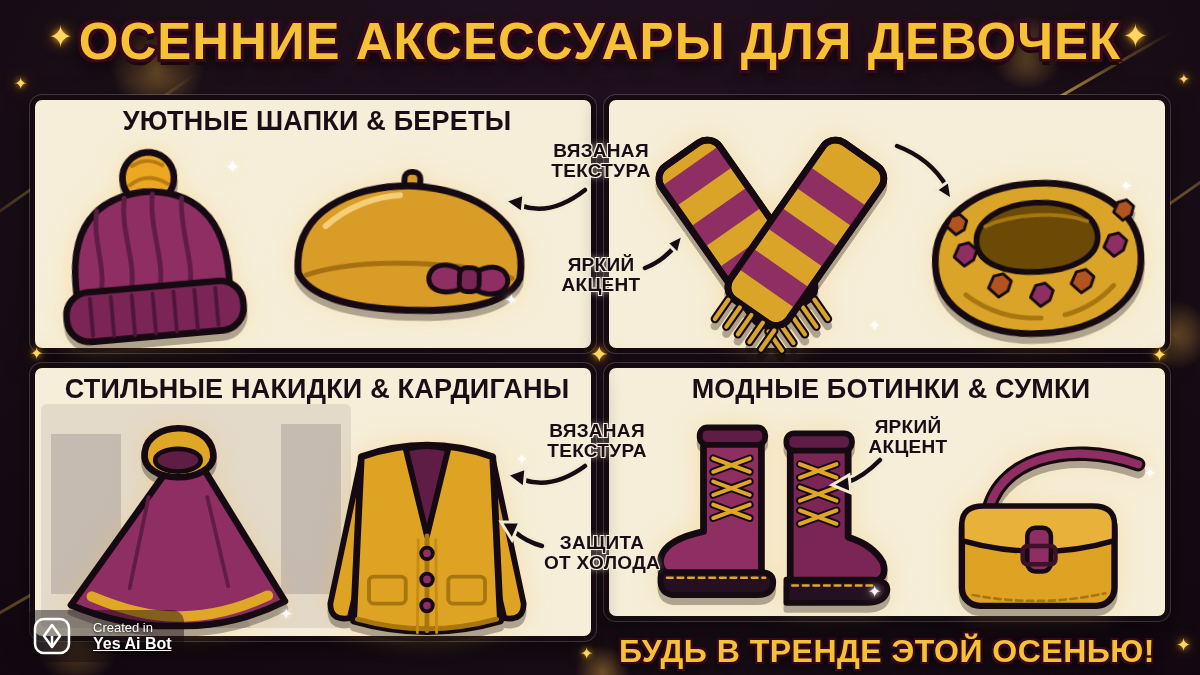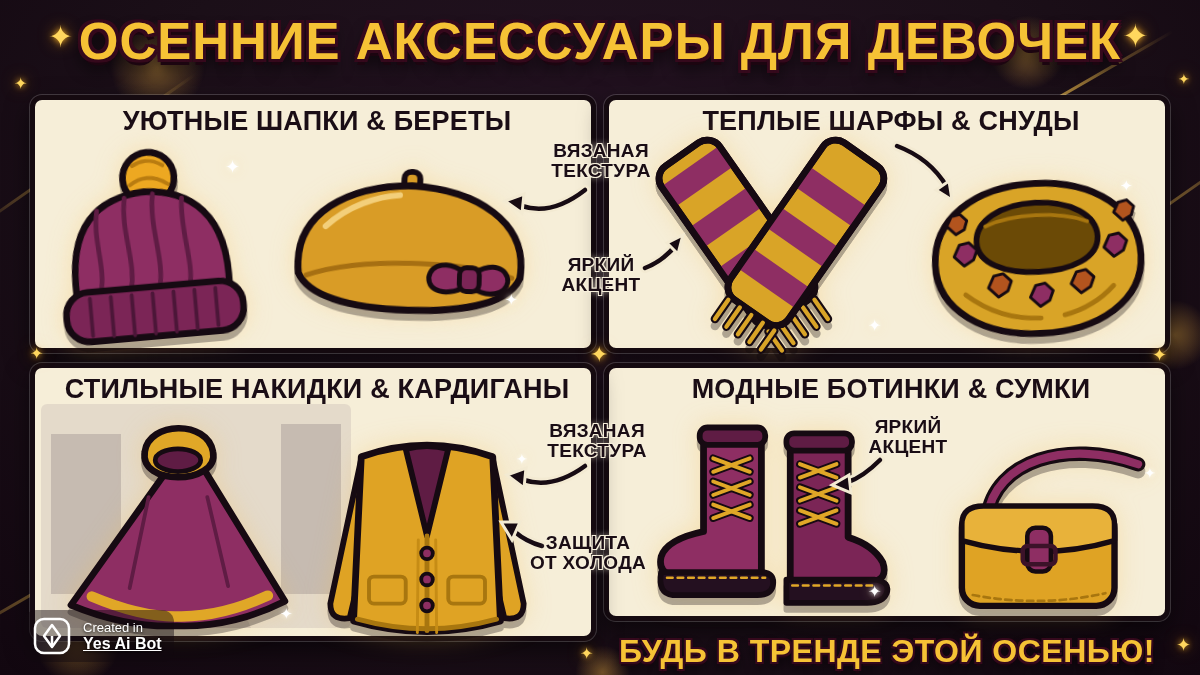--- a/index.html
+++ b/index.html
@@ -33,21 +33,21 @@
   .street{position:absolute;left:6px;top:36px;width:310px;height:224px;opacity:.45;z-index:0;border-radius:6px;}
   
   .ann{position:absolute;z-index:7;text-align:center;font-weight:bold;font-size:19px;line-height:1.07;
     color:#1a0d15;letter-spacing:.3px;
     text-shadow:-1px -1px 0 #f6efdb,1px -1px 0 #f6efdb,-1px 1px 0 #f6efdb,1px 1px 0 #f6efdb,0 0 7px #f6efdb;}
   .arrows{position:absolute;left:0;top:0;width:1200px;height:675px;z-index:6;pointer-events:none;}
   
   .banner{position:absolute;left:604px;top:633px;width:566px;margin:0;text-align:center;z-index:3;
     font-size:32px;font-weight:bold;color:#f6c235;letter-spacing:.5px;
     text-shadow:-2px -2px 0 #35091c,2px -2px 0 #35091c,-2px 2px 0 #35091c,2px 2px 0 #35091c,0 4px 0 #1c0510,0 7px 12px rgba(0,0,0,.8);}
-  .watermark{position:absolute;left:24px;top:610px;z-index:8;display:flex;align-items:center;gap:11px;
+  .watermark{position:absolute;left:24px;top:610px;z-index:8;display:flex;align-items:center;gap:21px;
     background:rgba(18,8,16,.45);border-radius:12px;padding:6px 12px 6px 8px;}
   .wm-text{color:#ffffff;text-shadow:0 1px 3px rgba(0,0,0,.8);}
   .wm-line1{font-size:13px;font-weight:400;}
   .wm-line2{font-size:16px;font-weight:bold;text-decoration:underline;}
 </style>
 </head>
 <body>
 
 <div class="stage">
 
@@ -97,21 +97,20 @@
           <path d="M44 70 C 66 48 96 38 118 36" fill="none" stroke="#f3cf7a" stroke-width="6"></path>
           <path d="M186 112 C 170 100 152 104 150 118 C 150 132 168 136 184 128 Z" fill="#8e2e63" stroke-width="5"></path>
           <path d="M196 112 C 214 100 230 106 230 120 C 228 134 210 136 196 128 Z" fill="#8e2e63" stroke-width="5"></path>
           <rect x="181" y="107" width="20" height="24" rx="7" fill="#7b2556" stroke-width="5"></rect>
         </g>
       </svg>
     </div>
   </section>
 
   <section class="panel" id="p-scarves">
-    <h2 class="panel-title">ТЕПЛЫЕ ШАРФЫ &amp; СНУДЫ</h2>
     <div class="illus" style="left:28px;top:38px;width:265px;height:225px;">
       <svg viewBox="0 0 270 235">
         <g stroke-linejoin="round" stroke-linecap="round">
           <g transform="rotate(-35 101 99)">
             <rect x="64" y="-1" width="74" height="200" rx="16" fill="#d9a427" stroke="#160a12" stroke-width="7"></rect>
             <rect x="65" y="14" width="72" height="26" fill="#8e2e63"></rect>
             <rect x="65" y="66" width="72" height="26" fill="#8e2e63"></rect>
             <rect x="65" y="118" width="72" height="26" fill="#8e2e63"></rect>
             <rect x="65" y="168" width="72" height="24" fill="#8e2e63"></rect>
             <rect x="64" y="-1" width="74" height="200" rx="16" fill="none" stroke="#160a12" stroke-width="7"></rect>
@@ -324,21 +323,21 @@
     <span>ТЕКСТУРА</span>
   </div>
   <div class="ann" style="left:543px;top:255px;width:116px;">
     <span>ЯРКИЙ</span><br>
     <span>АКЦЕНТ</span>
   </div>
   <div class="ann" style="left:532px;top:421px;width:130px;">
     <span>ВЯЗАНАЯ</span><br>
     <span>ТЕКСТУРА</span>
   </div>
-  <div class="ann" style="left:524px;top:533px;width:128px;">
+  <div class="ann" style="left:538px;top:533px;width:128px;">
     <span>ЗАЩИТА</span><br>
     <span>ОТ ХОЛОДА</span>
   </div>
   <div class="ann" style="left:852px;top:417px;width:112px;">
     <span>ЯРКИЙ</span><br>
     <span>АКЦЕНТ</span>
   </div>
 
   <p class="banner">БУДЬ В ТРЕНДЕ ЭТОЙ ОСЕНЬЮ!</p>
 

